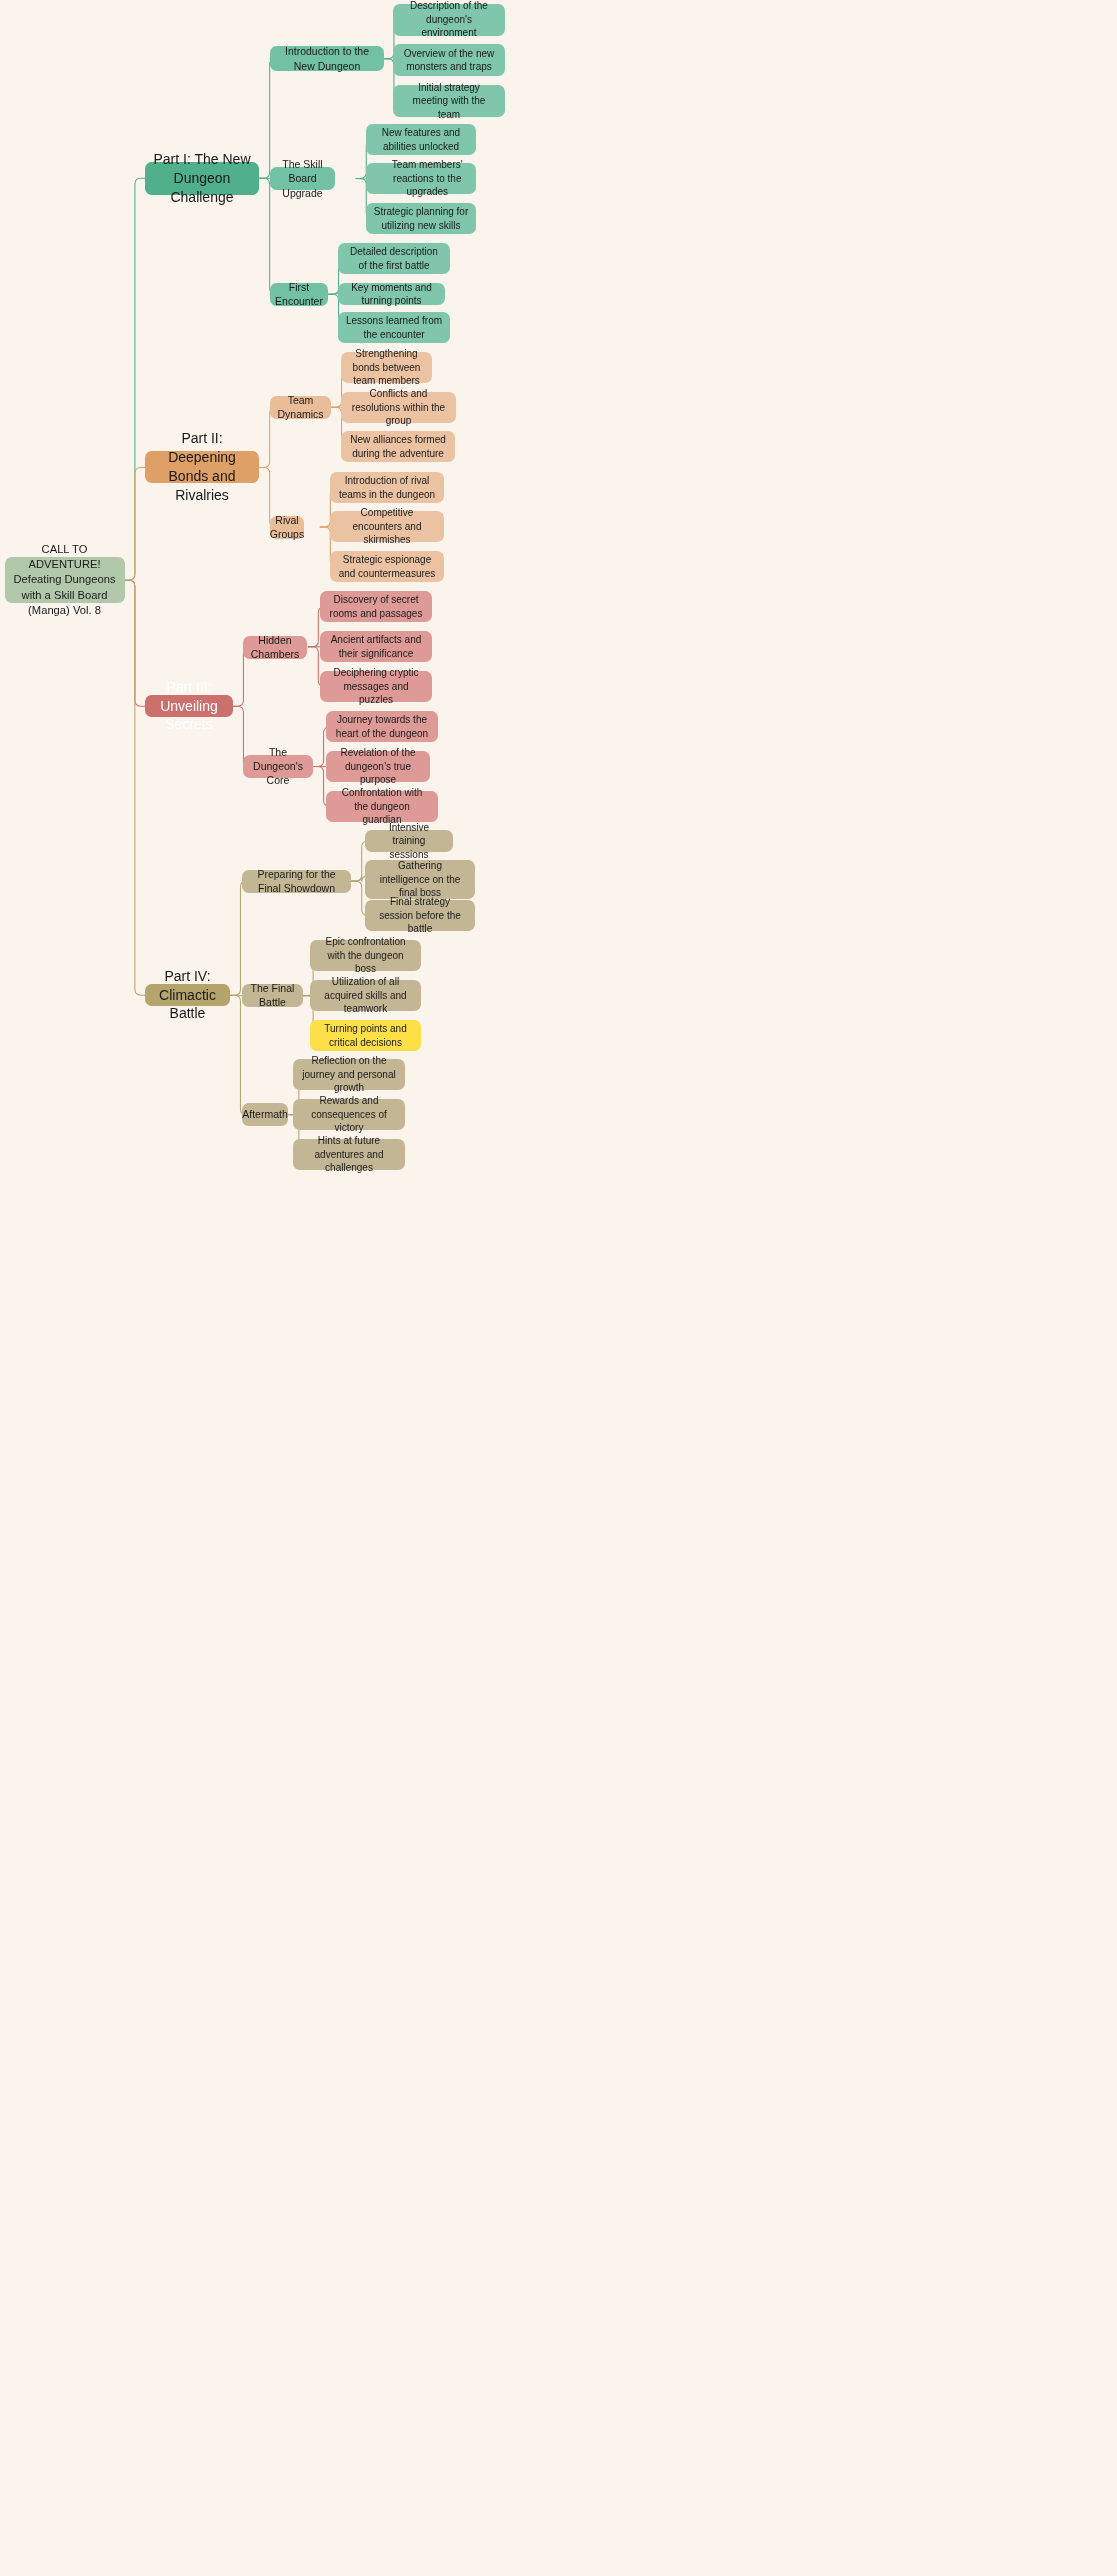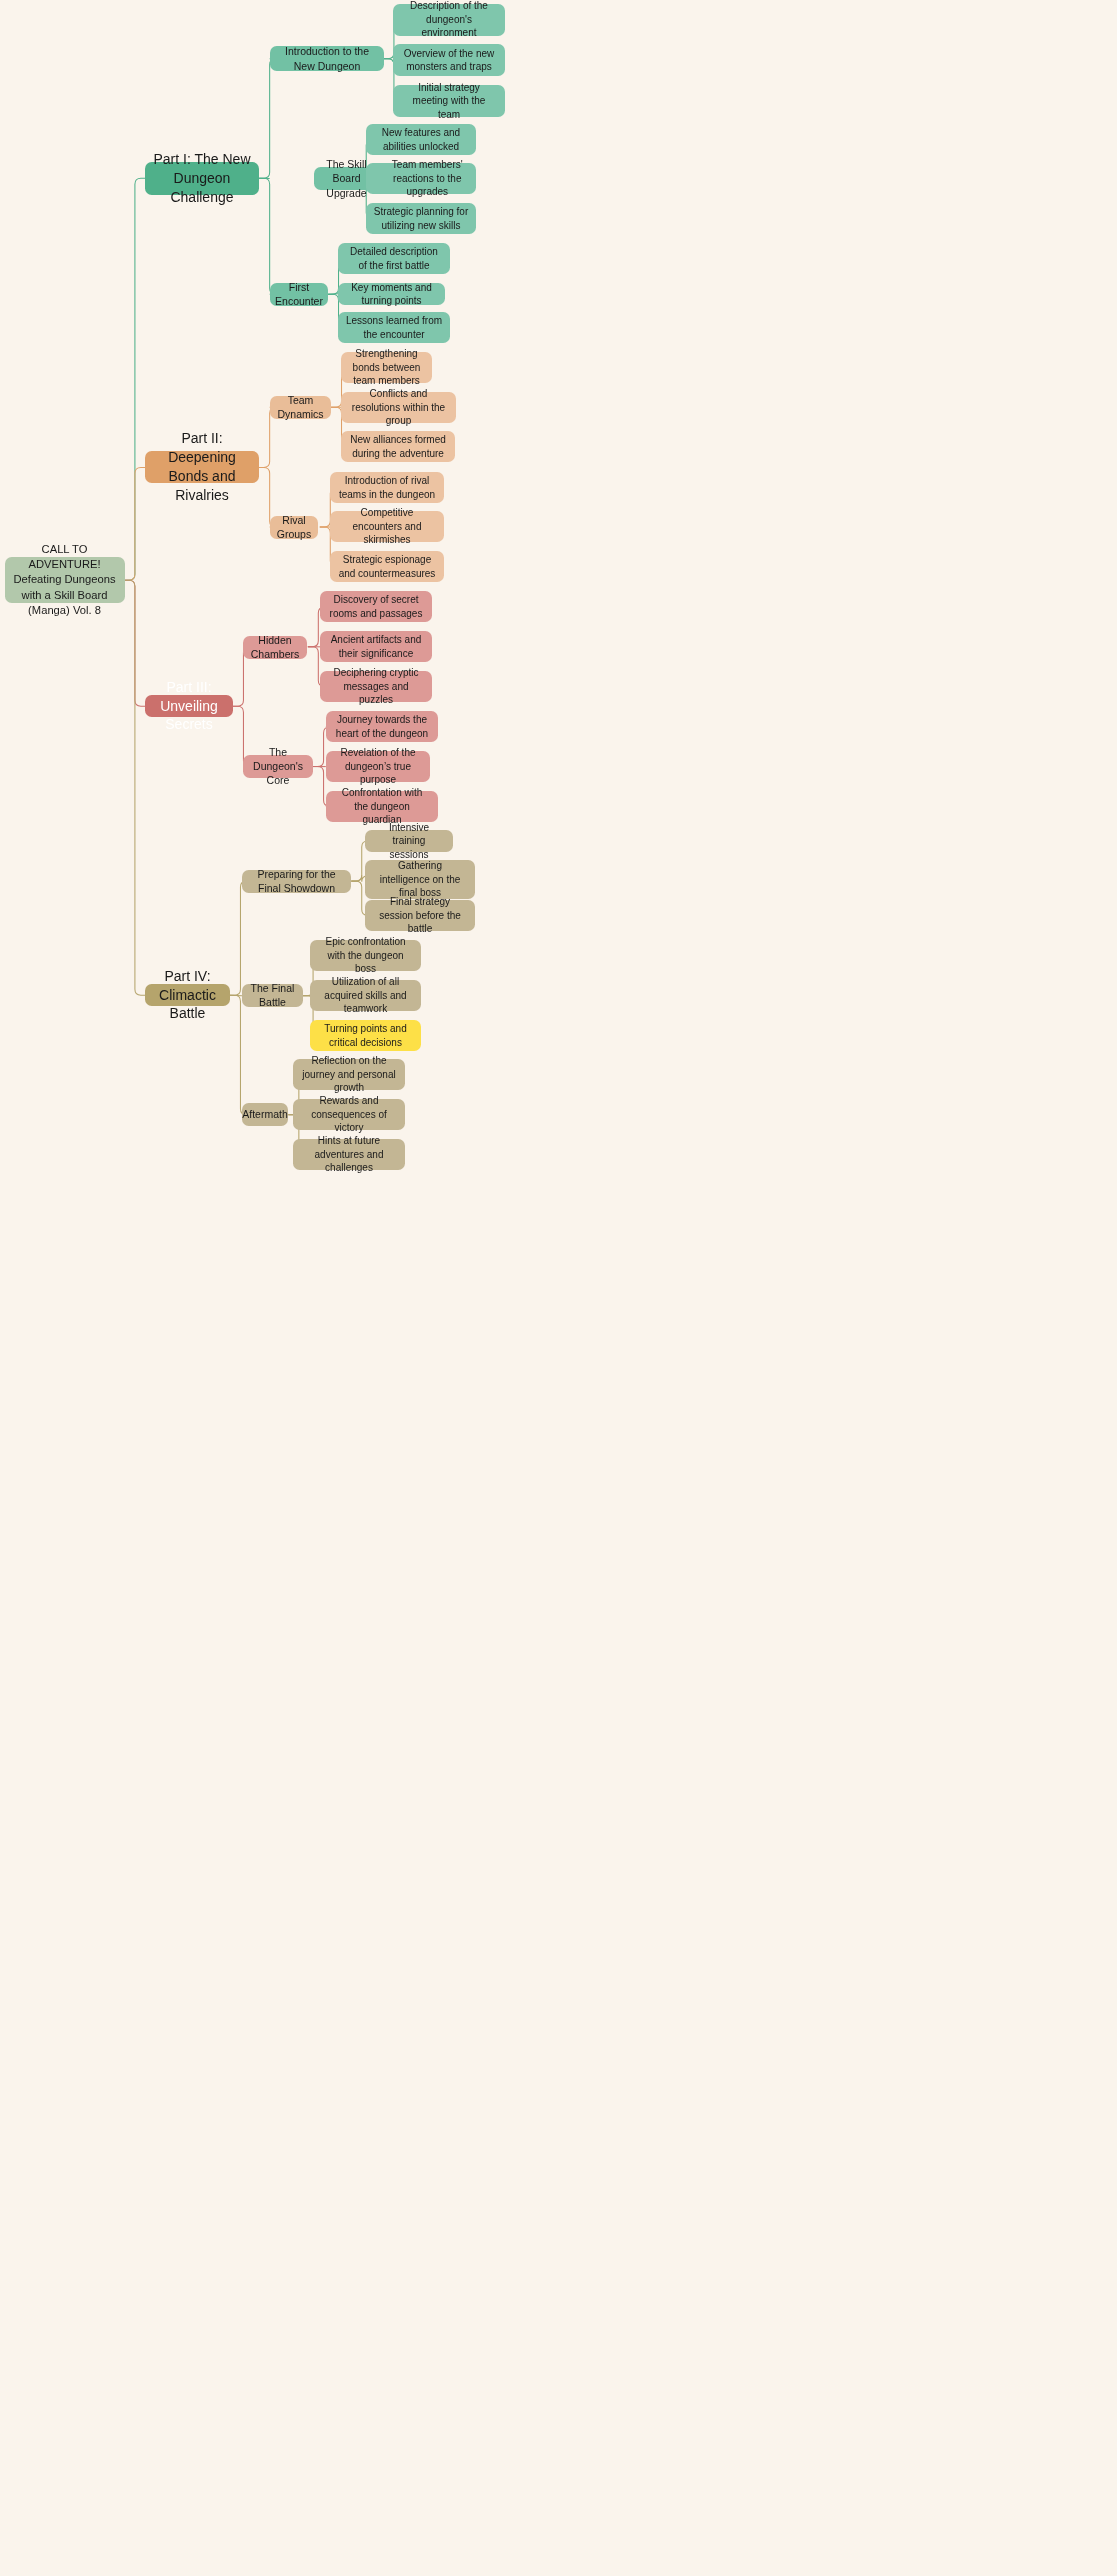--- a/index.html
+++ b/index.html
@@ -89,21 +89,21 @@
       </div>
       <div class="node lvl3" style="left: 393px; top: 3.7px; width: 112px; height: 32px; background: rgb(127, 198, 172);">
         <span>Description of the dungeon's environment</span>
       </div>
       <div class="node lvl3" style="left: 393px; top: 44px; width: 112px; height: 32px; background: rgb(127, 198, 172);">
         <span>Overview of the new monsters and traps</span>
       </div>
       <div class="node lvl3" style="left: 393px; top: 85px; width: 112px; height: 32px; background: rgb(127, 198, 172);">
         <span>Initial strategy meeting with the team</span>
       </div>
-      <div class="node lvl2" style="left: 270px; top: 167px; width: 65px; height: 23px; background: rgb(114, 193, 164); margin-left: 44px;">
+      <div class="node lvl2" style="left: 270px; top: 167px; width: 65px; height: 23px; background: rgb(114, 193, 164);">
         <span>The Skill Board Upgrade</span>
       </div>
       <div class="node lvl3" style="left: 366px; top: 124px; width: 110px; height: 31px; background: rgb(127, 198, 172);">
         <span>New features and abilities unlocked</span>
       </div>
       <div class="node lvl3" style="left: 366px; top: 163px; width: 110px; height: 31px; background: rgb(127, 198, 172); padding-left: 20px;">
         <span>Team members' reactions to the upgrades</span>
       </div>
       <div class="node lvl3" style="left: 366px; top: 203px; width: 110px; height: 31px; background: rgb(127, 198, 172);">
         <span>Strategic planning for utilizing new skills</span>
@@ -128,21 +128,21 @@
       </div>
       <div class="node lvl3" style="left: 341px; top: 352px; width: 91px; height: 31px; background: rgb(236, 195, 162);">
         <span>Strengthening bonds between team members</span>
       </div>
       <div class="node lvl3" style="left: 341px; top: 392px; width: 115px; height: 31px; background: rgb(236, 195, 162);">
         <span>Conflicts and resolutions within the group</span>
       </div>
       <div class="node lvl3" style="left: 341px; top: 431px; width: 114px; height: 31px; background: rgb(236, 195, 162);">
         <span>New alliances formed during the adventure</span>
       </div>
-      <div class="node lvl2" style="left: 270px; top: 516px; width: 48px; height: 22.5px; background: rgb(233, 189, 152);">
+      <div class="node lvl2" style="left: 270px; top: 516px; width: 34px; height: 22.5px; background: rgb(233, 189, 152);">
         <span>Rival Groups</span>
       </div>
       <div class="node lvl3" style="left: 330px; top: 472px; width: 114px; height: 31px; background: rgb(236, 195, 162);">
         <span>Introduction of rival teams in the dungeon</span>
       </div>
       <div class="node lvl3" style="left: 330px; top: 511px; width: 114px; height: 31px; background: rgb(236, 195, 162);">
         <span>Competitive encounters and skirmishes</span>
       </div>
       <div class="node lvl3" style="left: 330px; top: 551px; width: 114px; height: 31px; background: rgb(236, 195, 162);">
         <span>Strategic espionage and countermeasures</span>

